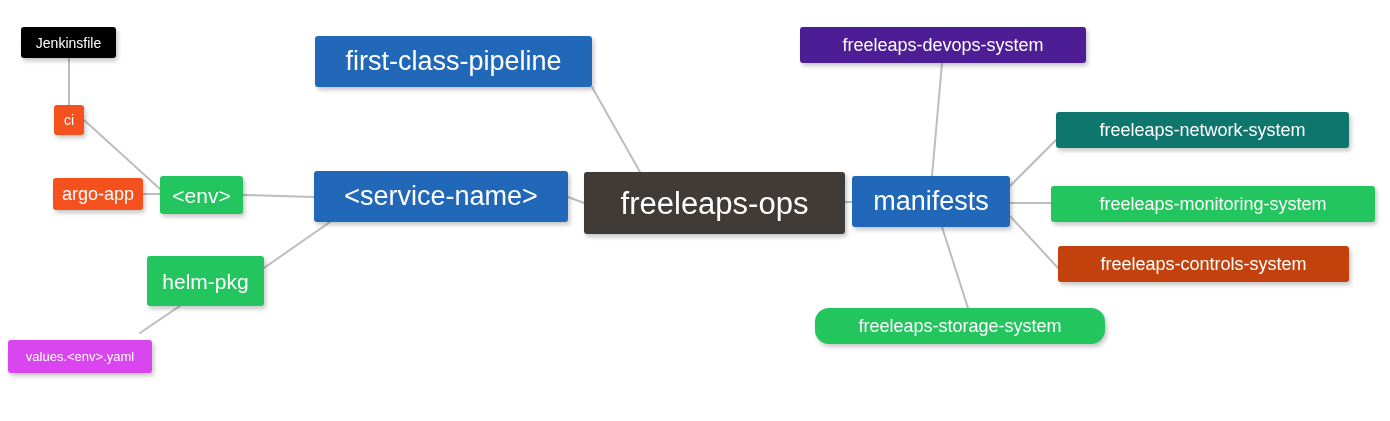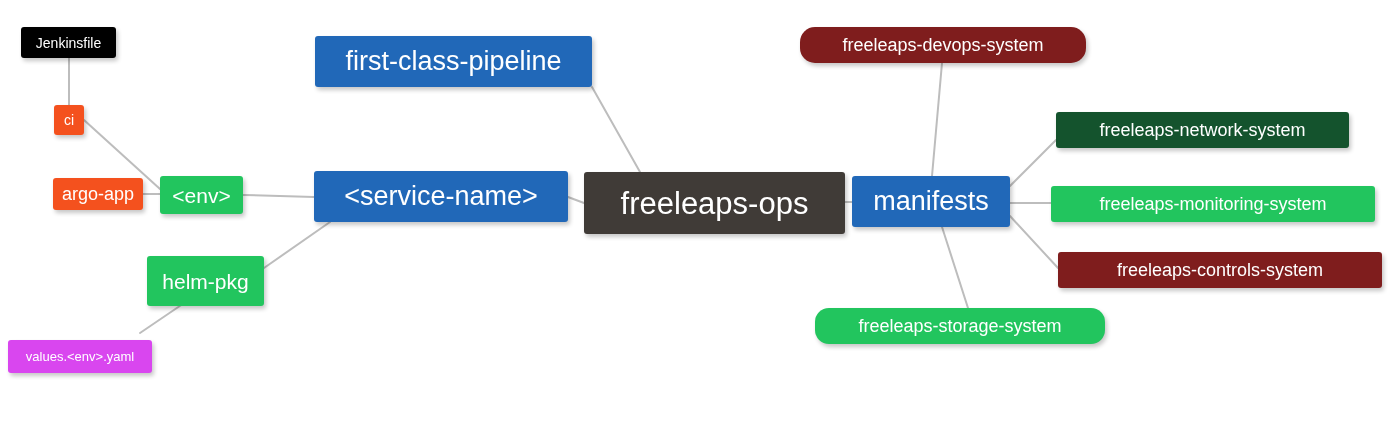--- a/index.html
+++ b/index.html
@@ -109,29 +109,29 @@
       </div>
       <div class="node lvl-4" style="left: 21px; top: 27px; width: 95px; height: 31px; background: #000000; color: rgb(255, 255, 255); text-align: right;">
         <span class="node-label">Jenkinsfile</span>
       </div>
       <div class="node lvl-3" style="left: 33px; top: 178px; width: 90px; height: 32px; background: rgb(244, 81, 30); color: rgb(255, 255, 255); margin-left: 20px;">
         <span class="node-label">argo-app</span>
       </div>
       <div class="node lvl-5" style="left: 8px; top: 340px; width: 144px; height: 33px; background: #d946ef; color: rgb(255, 255, 255);">
         <span class="node-label">values.&lt;env&gt;.yaml</span>
       </div>
-      <div class="node lvl-3" style="left: 800px; top: 27px; width: 286px; height: 36px; background: #7f1d1d; color: rgb(255, 255, 255); border-radius: 15px;">
+      <div class="node lvl-3" style="left: 800px; top: 27px; width: 286px; height: 36px; background: #4c1d95; color: rgb(255, 255, 255);">
         <span class="node-label">freeleaps-devops-system</span>
       </div>
-      <div class="node lvl-3" style="left: 1056px; top: 112px; width: 293px; height: 36px; background: #14532d; color: rgb(255, 255, 255);">
+      <div class="node lvl-3" style="left: 1056px; top: 112px; width: 293px; height: 36px; background: #0f766e; color: rgb(255, 255, 255);">
         <span class="node-label">freeleaps-network-system</span>
       </div>
       <div class="node lvl-3" style="left: 1051px; top: 186px; width: 324px; height: 36px; background: rgb(34, 197, 94); color: rgb(255, 255, 255);">
         <span class="node-label">freeleaps-monitoring-system</span>
       </div>
-      <div class="node lvl-3" style="left: 1058px; top: 252px; width: 324px; height: 36px; background: #7f1d1d; color: rgb(255, 255, 255);">
+      <div class="node lvl-3" style="left: 1058px; top: 246px; width: 291px; height: 36px; background: #c2410c; color: rgb(255, 255, 255);">
         <span class="node-label">freeleaps-controls-system</span>
       </div>
       <div class="node lvl-3" style="left: 815px; top: 308px; width: 290px; height: 36px; background: rgb(34, 197, 94); color: rgb(255, 255, 255); border-radius: 14px;">
         <span class="node-label">freeleaps-storage-system</span>
       </div>
     </div>
 </div>
 
 </body></html>

